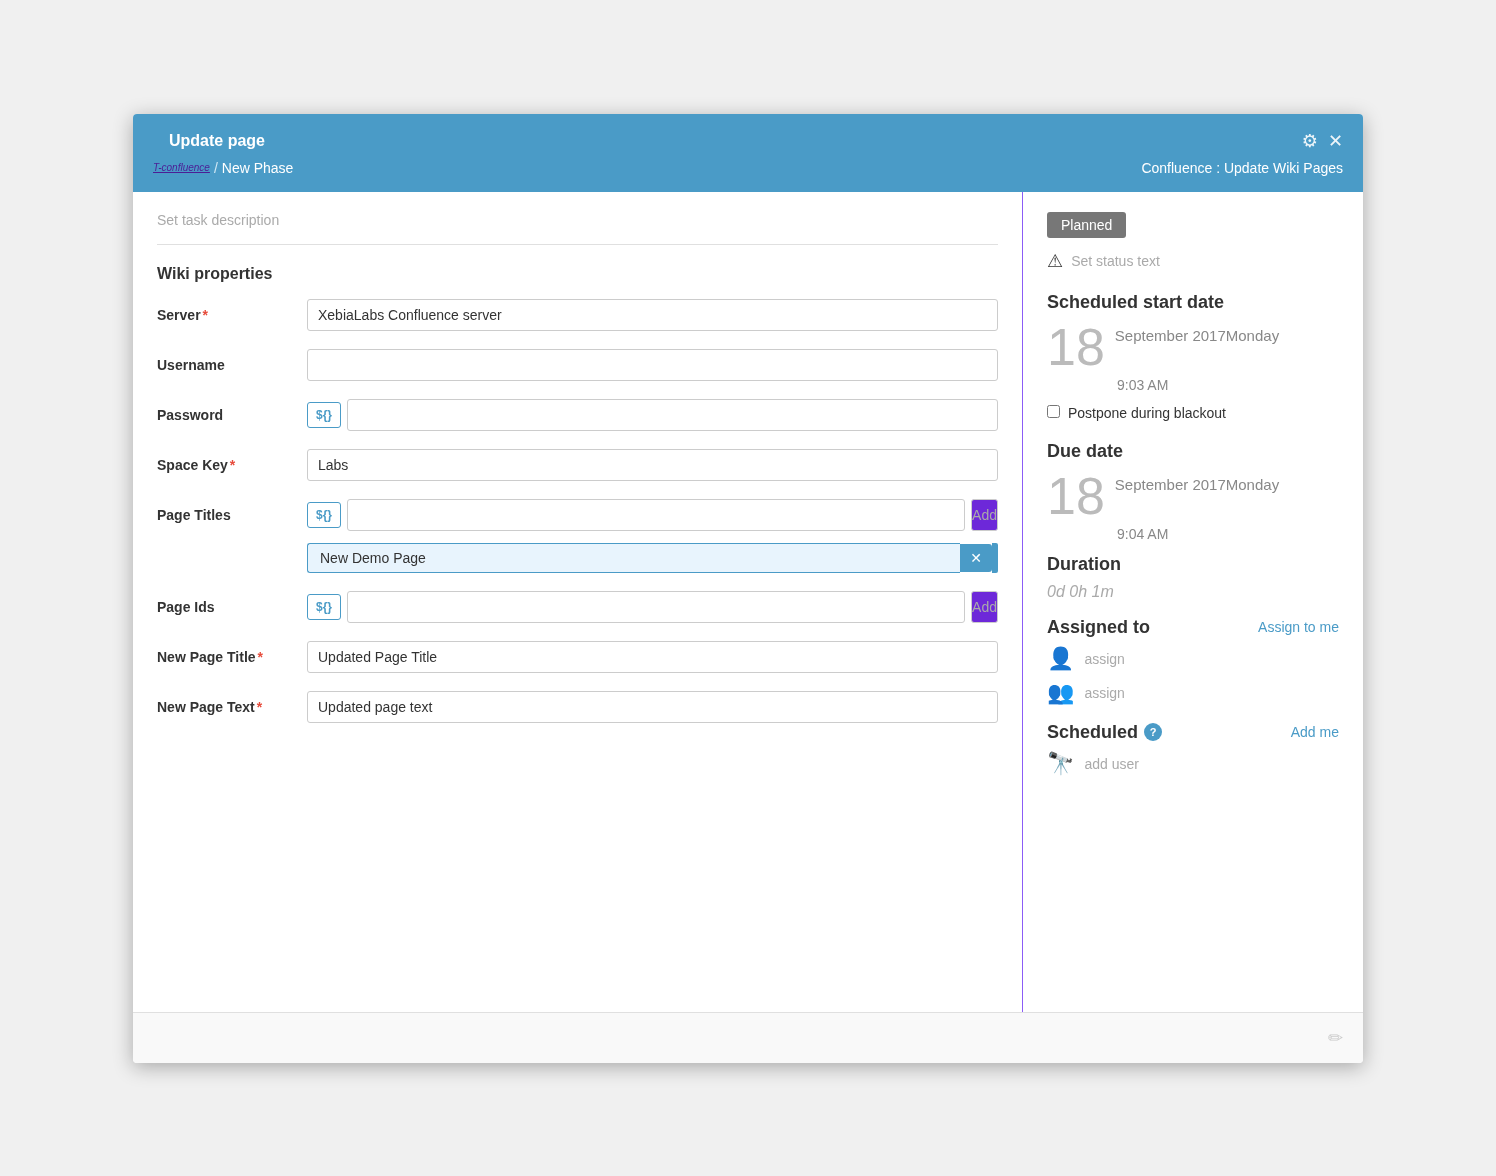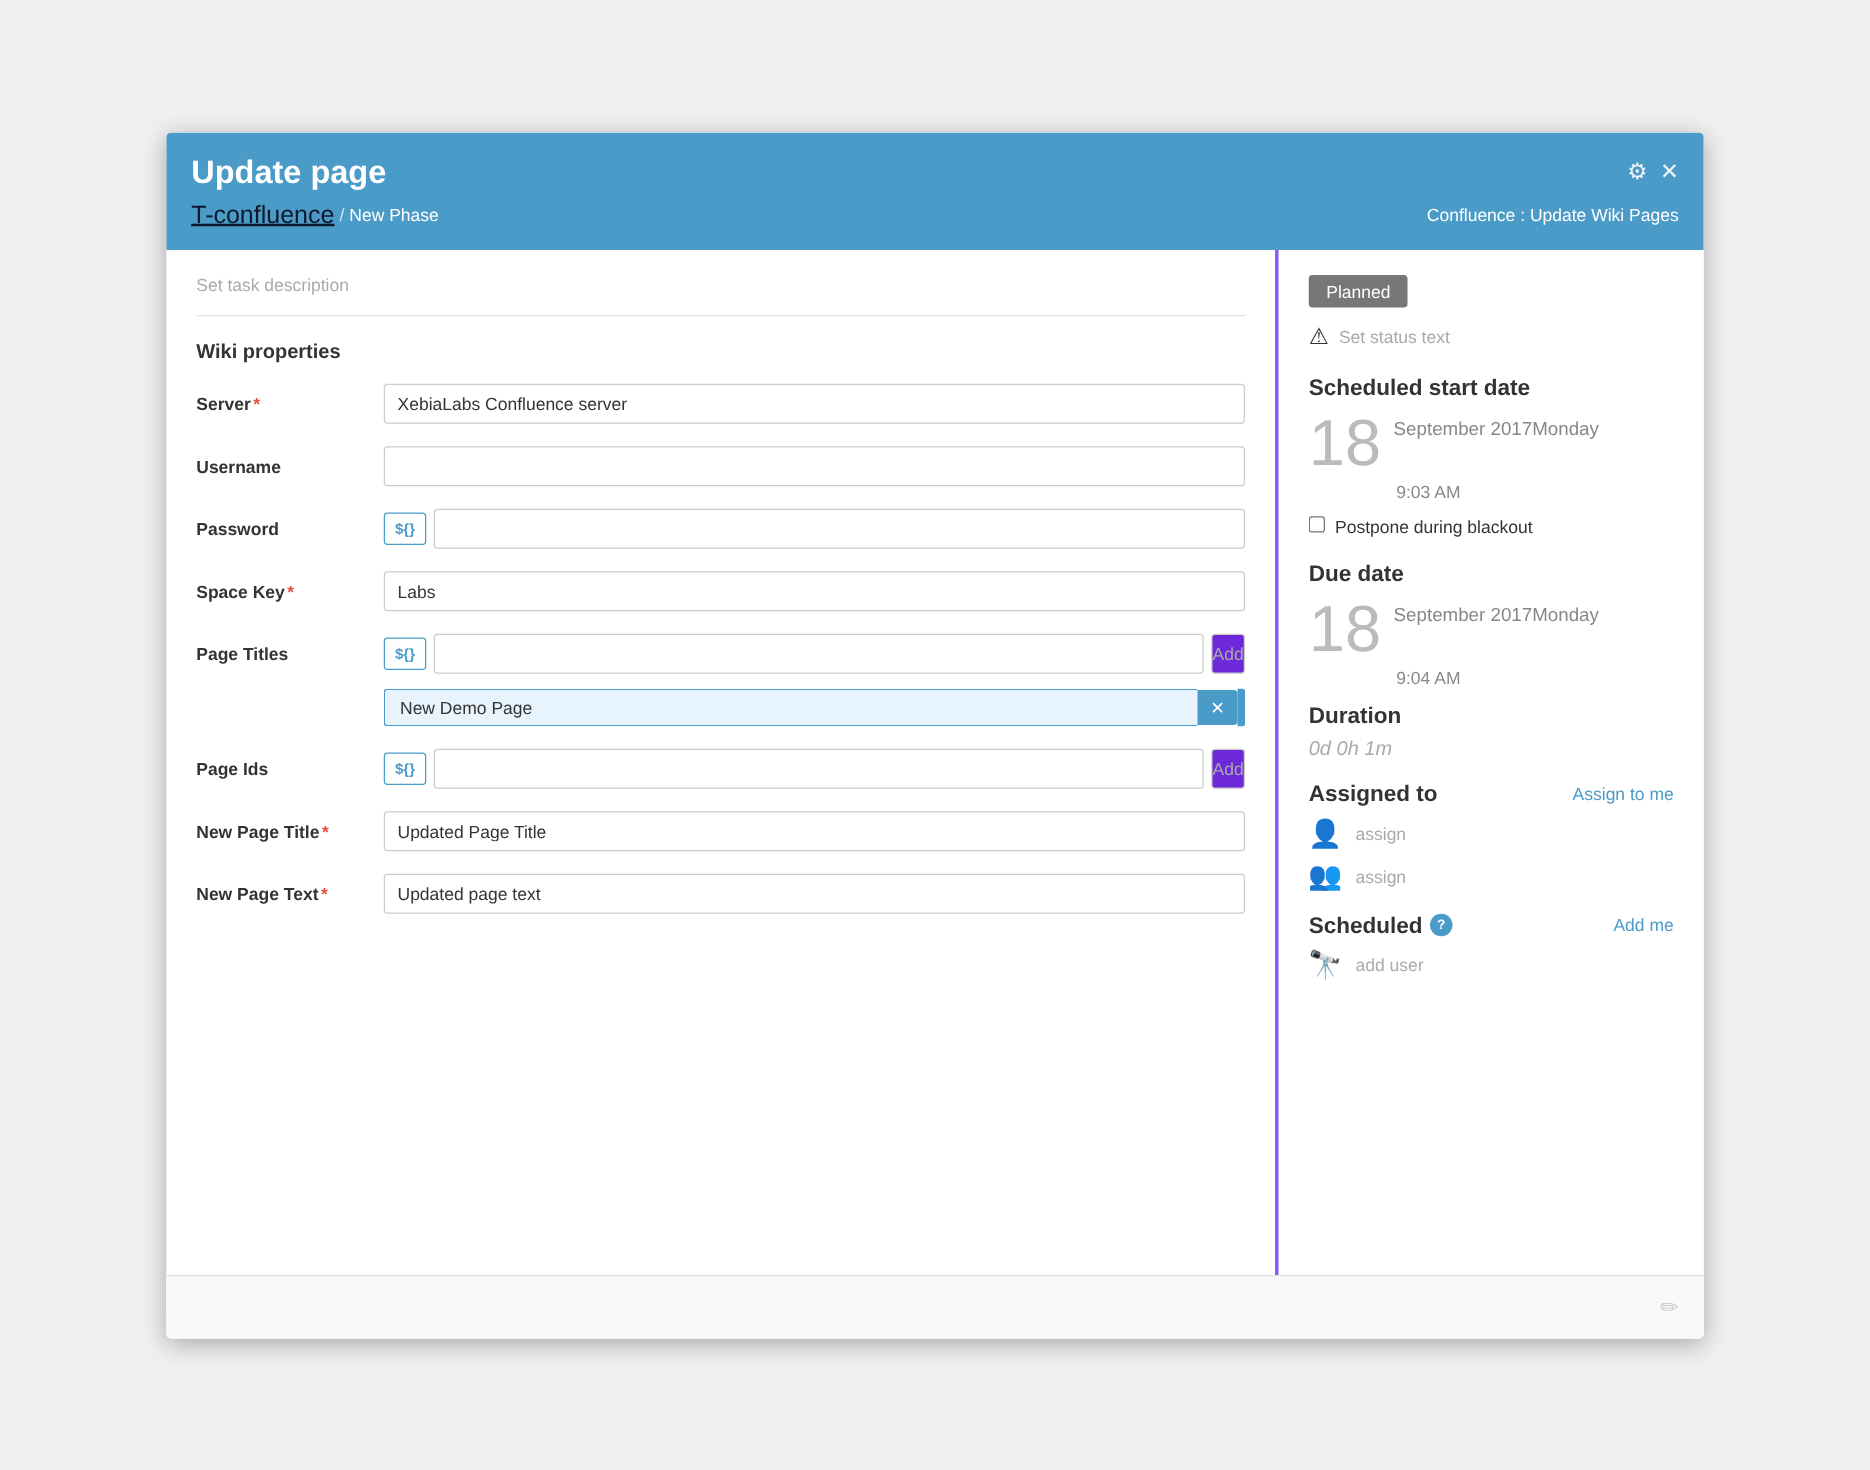--- a/index.html
+++ b/index.html
@@ -1,30 +1,30 @@
 <!DOCTYPE html>
 <html><head>
   <meta charset="utf-8">
   <style>
     * { box-sizing: border-box; margin: 0; padding: 0; }
     body { font-family: -apple-system, BlinkMacSystemFont, 'Segoe UI', Arial, sans-serif; font-size: 14px; background: #f0f0f0; display: flex; justify-content: center; align-items: center; min-height: 100vh; }
     .dialog { width: 1230px; background: #fff; border-radius: 4px; overflow: hidden; box-shadow: 0 4px 20px rgba(0,0,0,0.3); }
     .header { background: #4a9bc7; padding: 16px 20px; }
     .header-top { display: flex; justify-content: space-between; align-items: center; margin-bottom: 8px; }
-    .header-title { color: #fff; font-size: 26px; font-weight: 600; }
+    .header-title { color: #fff; font-size: 16px; font-weight: 600; margin-left: 16px; }
     .header-icons { display: flex; gap: 10px; }
     .header-icon { color: #fff; cursor: pointer; font-size: 18px; opacity: 0.9; }
     .header-breadcrumb { display: flex; align-items: center; gap: 4px; }
-    .breadcrumb-link { color: #0f172a; text-decoration: underline; cursor: pointer; font-size: 20px; }
+    .breadcrumb-link { color: #4c1d95; text-decoration: underline; cursor: pointer; font-size: 10px; font-style: italic; }
     .breadcrumb-sep { color: #d0e8f5; font-size: 14px; }
     .breadcrumb-current { color: #fff; font-size: 14px; }
     .header-right-label { color: #fff; font-size: 14px; }
     .header-bottom { display: flex; justify-content: space-between; align-items: center; }
     .body { display: flex; min-height: 820px; }
-    .main-panel { flex: 1; padding: 20px 24px; border-right: 3px solid #8b5cf6; overflow-y: auto; }
+    .main-panel { flex: 1; padding: 20px 24px; border-right: 1px solid #8b5cf6; overflow-y: auto; }
     .side-panel { width: 340px; padding: 20px 24px; background: #fff; }
     .task-description { color: #aaa; font-size: 14px; margin-bottom: 16px; cursor: pointer; }
     .divider { border: none; border-top: 1px solid #e0e0e0; margin: 12px 0 20px 0; }
     .section-title { font-size: 16px; font-weight: 700; margin-bottom: 16px; color: #333; }
     .form-row { display: flex; align-items: flex-start; margin-bottom: 18px; }
     .form-label { width: 150px; font-weight: 700; font-size: 14px; color: #333; padding-top: 8px; flex-shrink: 0; }
     .required { color: #e74c3c; margin-left: 2px; }
     .form-control-wrap { flex: 1; display: flex; align-items: center; gap: 6px; }
     .form-input { flex: 1; border: 1px solid #ccc; border-radius: 3px; padding: 7px 10px; font-size: 14px; color: #333; outline: none; }
     .var-btn { background: #fff; border: 1px solid #4a9bc7; color: #4a9bc7; padding: 5px 8px; border-radius: 3px; cursor: pointer; font-size: 12px; font-weight: 700; white-space: nowrap; }

